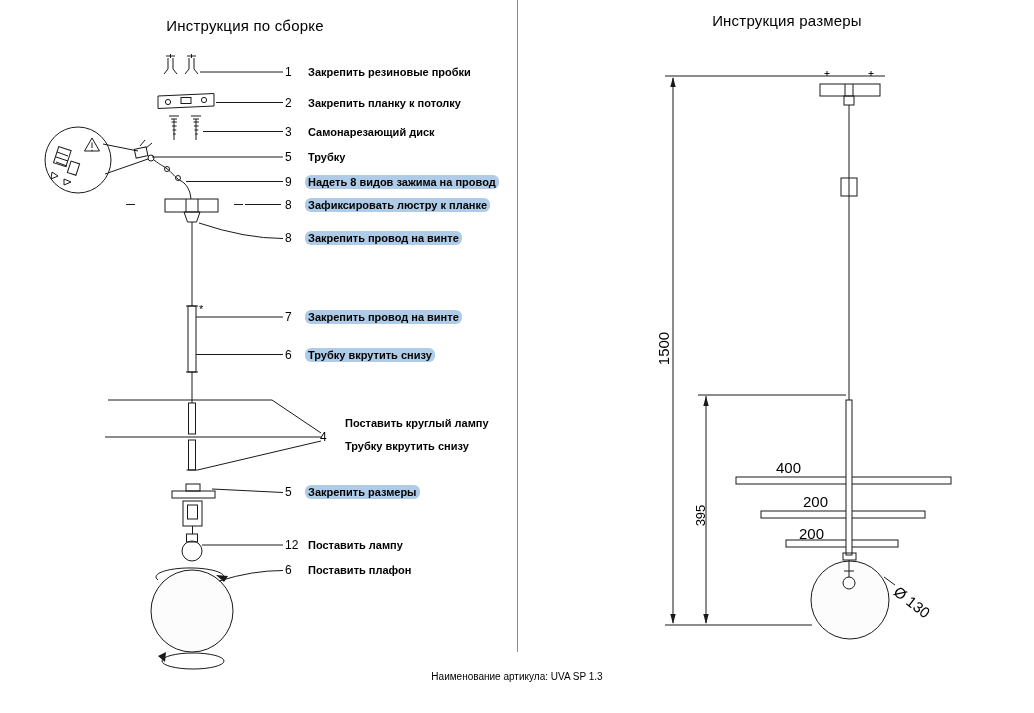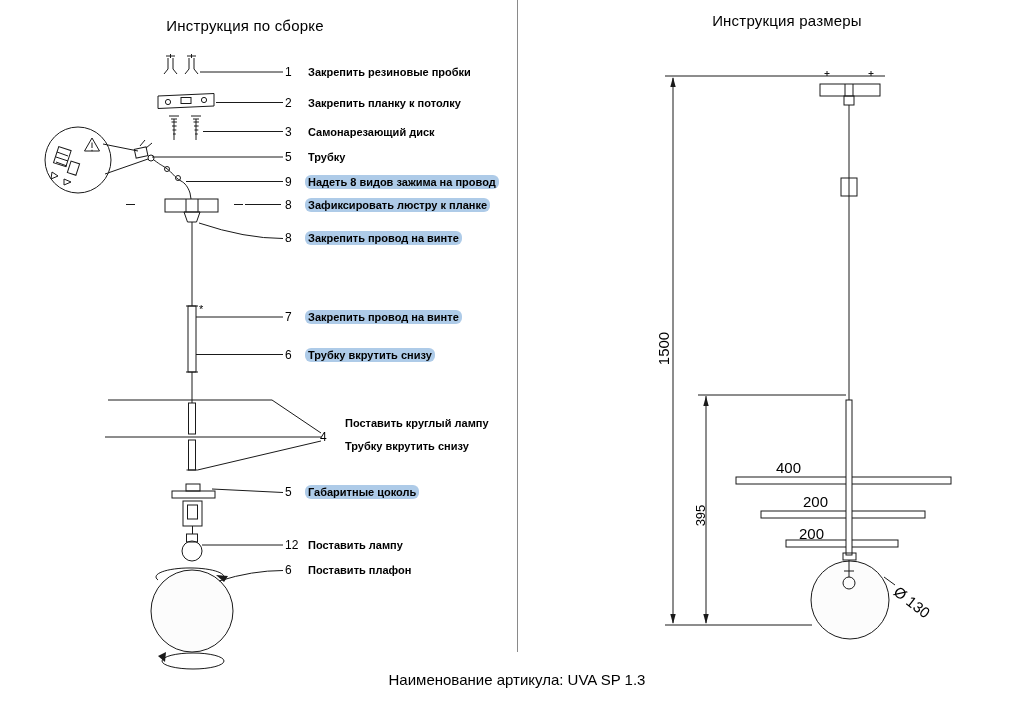--- a/index.html
+++ b/index.html
@@ -9,21 +9,21 @@
   .divider { position:absolute; left:517px; top:0; width:1px; height:652px; background:#8a8a8a; }
   .title { position:absolute; font-size:15px; letter-spacing:.2px; text-align:center; }
   .step { position:absolute; display:flex; align-items:center; white-space:nowrap; }
   .num { font-size:12px; width:20px; flex:none; }
   .txt { font-size:11px; padding:1px 3px;font-weight:bold; }
   .txt.hl { background:var(--hl, #aecbe8);border-radius:6px; }
   .abs { position:absolute; white-space:nowrap; }
   .dim { font-size:15px; }
   .dim-sm { font-size:13px; }
   .rot90 { transform:rotate(-90deg); }
-  .footer { position:absolute; left:0; top:671px; width:1034px; text-align:center; font-size:15px; }
+  .footer { position:absolute; left:0; top:671px; width:1034px; text-align:center; font-size:10px; }
   .mark { font-size:11px; }
 </style>
 </head>
 <body>
 
 <div class="canvas">
 
   <svg class="lineart" viewBox="0 0 1034 713" width="1034" height="713">
     <g stroke="#1a1a1a" stroke-width="1" fill="none">
 
@@ -214,21 +214,21 @@
     <span class="num">6</span>
     <span class="txt hl">Трубку вкрутить снизу</span>
   </div>
 
   <span class="abs num" style="left:320px;top:430px">4</span>
   <span class="abs txt" style="left:342px;top:416px">Поставить круглый лампу</span>
   <span class="abs txt" style="left:342px;top:439px">Трубку вкрутить снизу</span>
 
   <div class="step" style="left:285px;top:485px">
     <span class="num">5</span>
-    <span class="txt hl">Габаритные цоколь</span>
+    <span class="txt hl">Закрепить размеры</span>
   </div>
   <div class="step" style="left:285px;top:538px">
     <span class="num">12</span>
     <span class="txt">Поставить лампу</span>
   </div>
   <div class="step" style="left:285px;top:563px">
     <span class="num">6</span>
     <span class="txt">Поставить плафон</span>
   </div>
 

